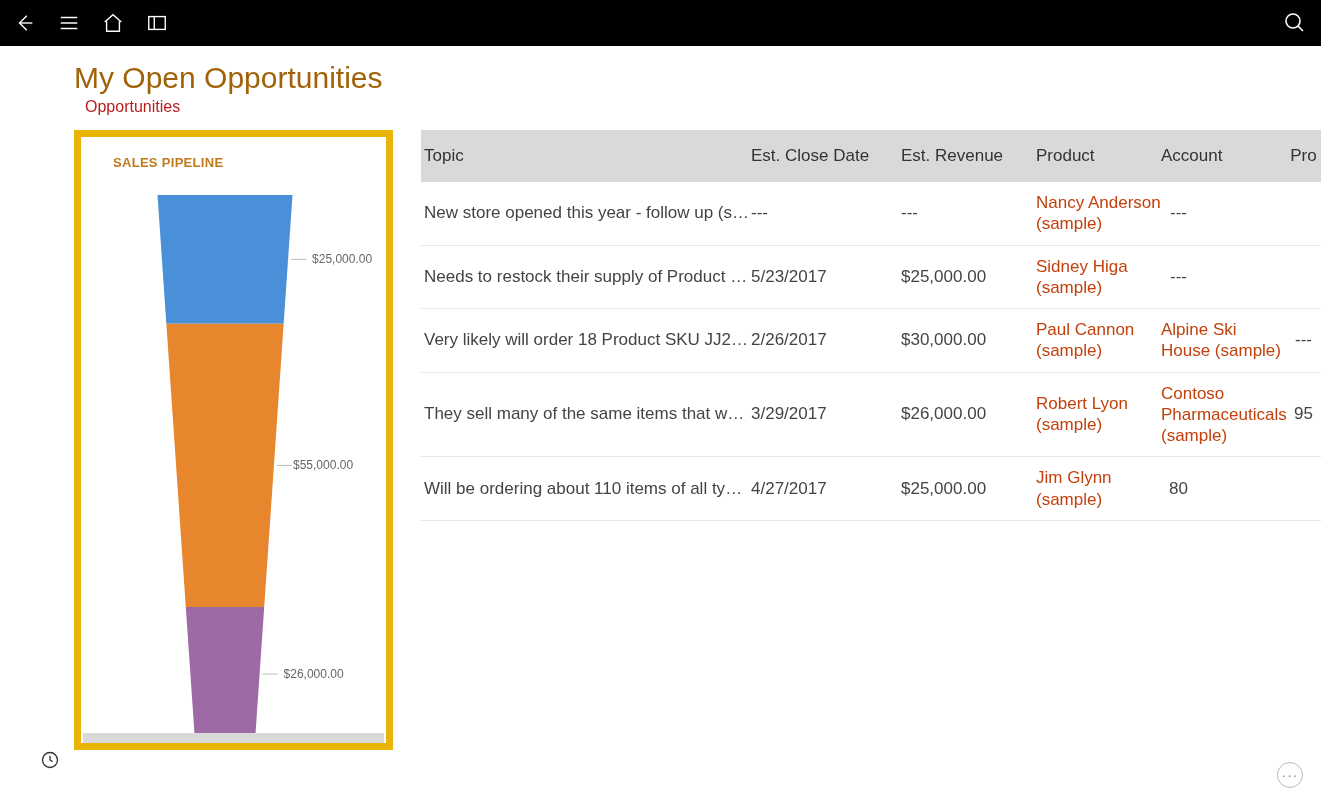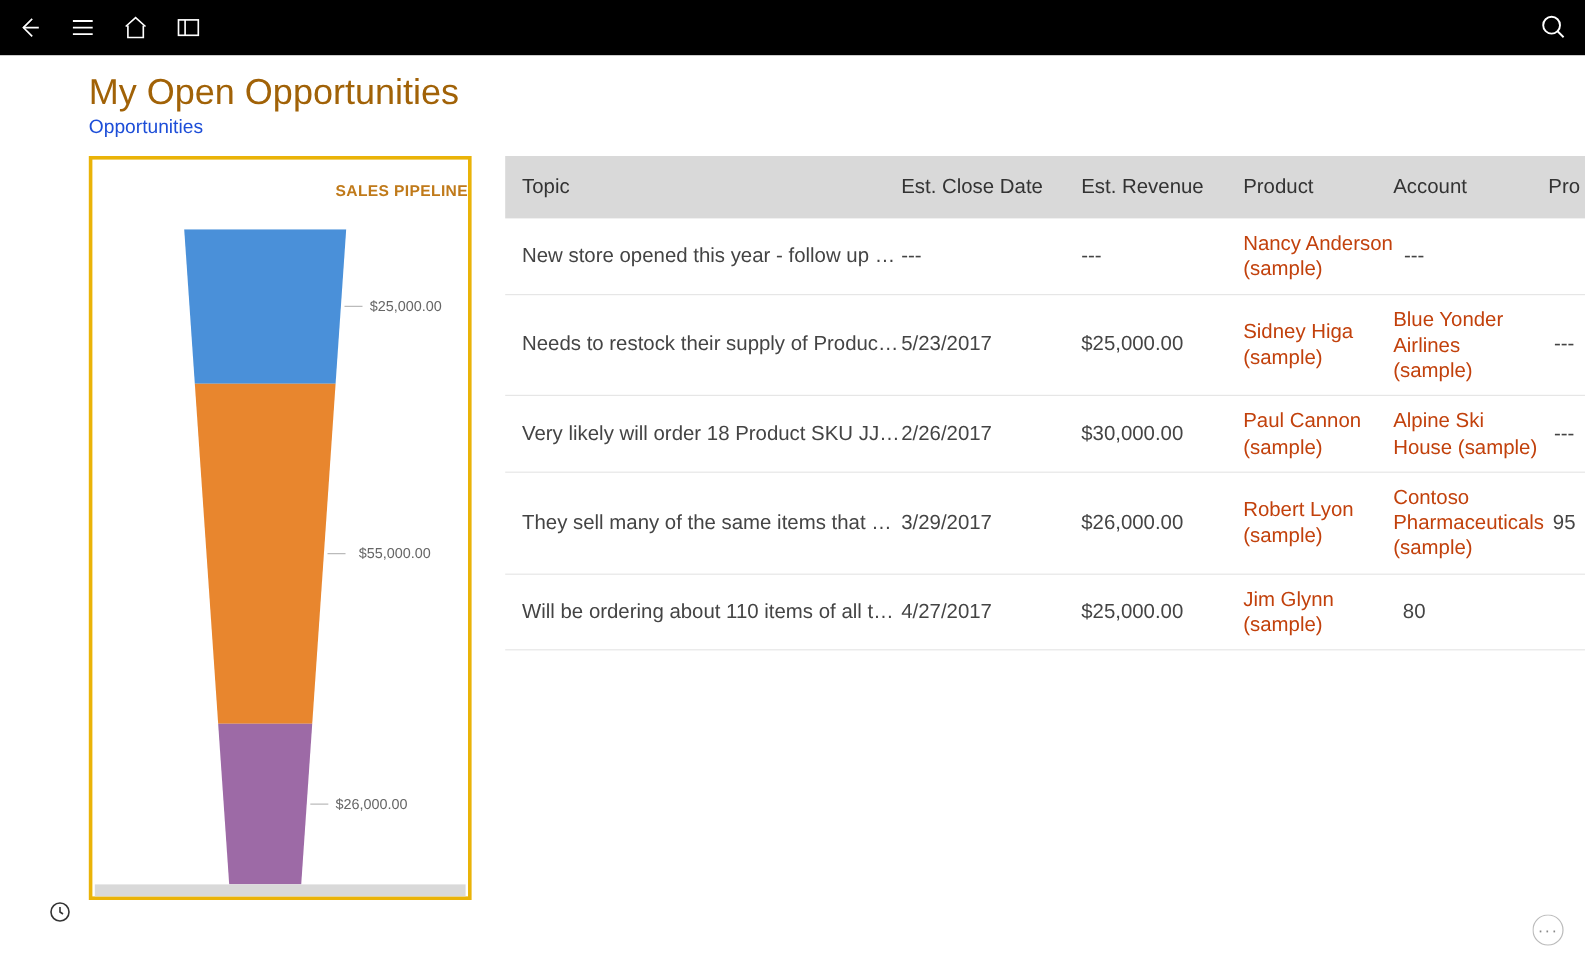--- a/index.html
+++ b/index.html
@@ -35,40 +35,39 @@
     position: relative;
   }
   .page-title {
     color: #a16207;
     font-size: 30px;
     font-weight: 300;
     margin: 0;
     line-height: 1.2;
   }
   .page-subtitle {
-    color: #1d4ed8;
+    color: #b91c1c;
     font-size: 16px;
-    margin: 2px 0 0 0;
+    margin: 2px 0 0 11px;
     font-weight: 300;
   }
 
   .content {
     display: flex;
     margin-top: 14px;
     align-items: flex-start;
   }
 
   
   .chart-panel {
     width: 322px;
     height: 620px;
-    border: 3px solid #eab308;
+    border: 7px solid #eab308;
     position: relative;
     background: #fff;
-    text-align: right;
   }
   .chart-title {
     color: #c07a1a;
     font-size: 13px;
     font-weight: 600;
     letter-spacing: .3px;
     padding: 18px 0 0 32px;
   }
   .funnel-wrap {
     position: absolute;
@@ -101,21 +100,21 @@
     height: 52px;
     align-items: center;
   }
   .grid-row {
     display: flex;
     border-bottom: 1px solid #e6e6e6;
     padding: 10px 0;
     align-items: center;
     min-height: 62px;
   }
-  .col-topic   { width: 330px; padding-left: 14px; white-space: nowrap; overflow: hidden; text-overflow: ellipsis; color:#444; }
+  .col-topic   { width: 330px; padding-left: 3px; white-space: nowrap; overflow: hidden; text-overflow: ellipsis; color:#444; }
   .col-date    { width: 150px; color:#444; }
   .col-rev     { width: 135px; color:#444; }
   .col-contact { width: 125px; }
   .col-account { width: 125px; }
   .col-prob    { width: 35px; color:#444; text-align:center; }
   .grid-header .col-topic,
   .grid-header .col-date,
   .grid-header .col-rev,
   .grid-header .col-contact,
   .grid-header .col-account,
@@ -200,21 +199,21 @@
       <div class="chart-title">SALES PIPELINE</div>
       <div class="funnel-wrap">
         <svg id="funnel-svg" width="322" height="546">
             <polygon points="76.5,0 211.5,0 202.6556603773585,128.77358490566039 85.34433962264151,128.77358490566039" fill="#4a90d9"></polygon>
             <line x1="210.07783018867923" y1="64.38679245283019" x2="225.07783018867923" y2="64.38679245283019" stroke="#bbb" stroke-width="1"></line>
             <polygon points="85.34433962264151,128.77358490566039 202.6556603773585,128.77358490566039 183.19811320754718,412.07547169811323 104.80188679245283,412.07547169811323" fill="#e8862e"></polygon>
             <line x1="195.92688679245282" y1="270.4245283018868" x2="210.92688679245282" y2="270.4245283018868" stroke="#bbb" stroke-width="1"></line>
             <polygon points="104.80188679245283,412.07547169811323 183.19811320754718,412.07547169811323 174,546 114,546" fill="#9d6aa6"></polygon>
             <line x1="181.5990566037736" y1="479.0377358490566" x2="196.5990566037736" y2="479.0377358490566" stroke="#bbb" stroke-width="1"></line>
           </svg>
-      <div class="funnel-callout" style="left: 231.078px; top: 57.3868px;">$25,000.00</div><div class="funnel-callout" style="left: 222px; top: 263.425px;">$55,000.00</div><div class="funnel-callout" style="left: 202.599px; top: 472.038px;">$26,000.00</div></div>
+      <div class="funnel-callout" style="left: 231.078px; top: 57.3868px;">$25,000.00</div><div class="funnel-callout" style="left: 212px; top: 263.425px;">$55,000.00</div><div class="funnel-callout" style="left: 202.599px; top: 472.038px;">$26,000.00</div></div>
       <div class="chart-bottom-bar"></div>
     </div>
 
     <div class="grid">
       <div class="grid-header">
         <div class="col-topic">Topic</div>
         <div class="col-date">Est. Close Date</div>
         <div class="col-rev">Est. Revenue</div>
         <div class="col-contact">Product</div>
         <div class="col-account">Account</div>
@@ -226,21 +225,20 @@
             <div class="col-date">---</div>
             <div class="col-rev">---</div>
             <div class="col-contact"><a href="#" class="link">Nancy Anderson (sample)</a></div>
             <div class="col-prob">---</div>
           </div>
           <div class="grid-row">
             <div class="col-topic">Needs to restock their supply of Product SK...</div>
             <div class="col-date">5/23/2017</div>
             <div class="col-rev">$25,000.00</div>
             <div class="col-contact"><a href="#" class="link">Sidney Higa (sample)</a></div>
-            <div class="col-account"><a href="#" class="link">Blue Yonder Airlines (sample)</a></div>
             <div class="col-prob">---</div>
           </div>
           <div class="grid-row">
             <div class="col-topic">Very likely will order 18 Product SKU JJ202 t...</div>
             <div class="col-date">2/26/2017</div>
             <div class="col-rev">$30,000.00</div>
             <div class="col-contact"><a href="#" class="link">Paul Cannon (sample)</a></div>
             <div class="col-account"><a href="#" class="link">Alpine Ski House (sample)</a></div>
             <div class="col-prob">---</div>
           </div>

